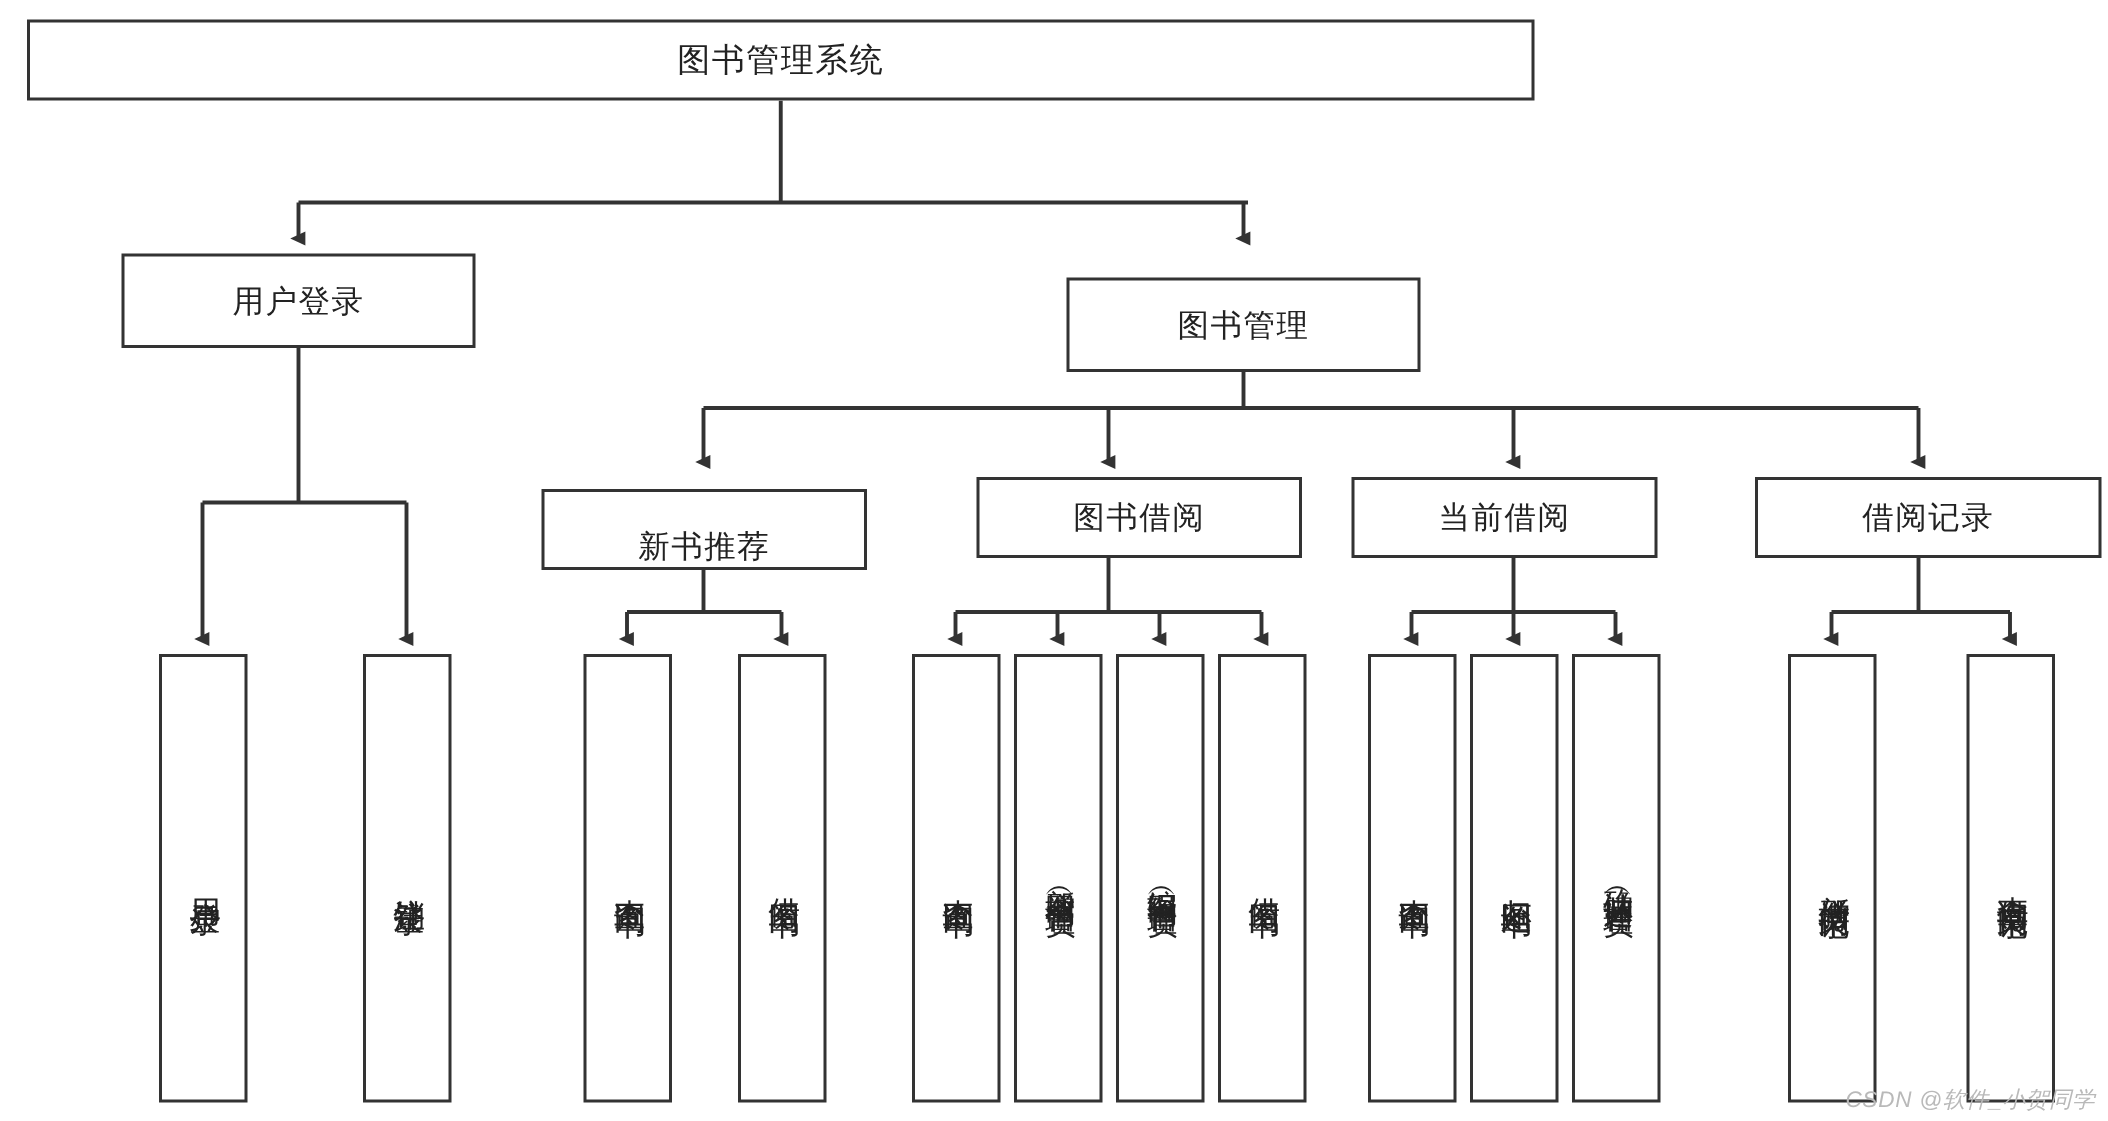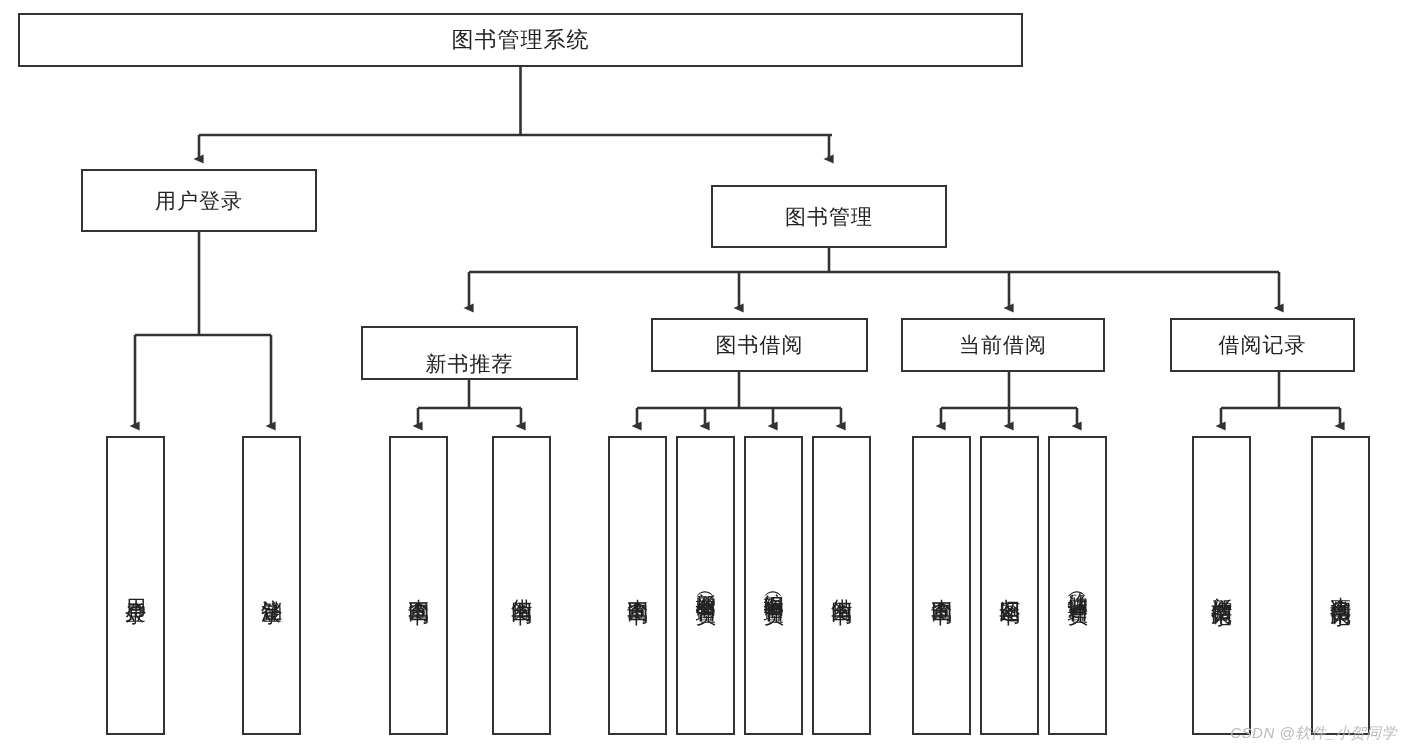--- a/index.html
+++ b/index.html
@@ -130,21 +130,21 @@
 
   <div class="node lvl3" style="left:361px;top:326px;width:217px;height:54px;align-items:flex-end;">
     <span>新书推荐</span>
   </div>
   <div class="node lvl3" style="left:631px;top:318px;width:217px;height:54px;margin-left:20px;">
     <span>图书借阅</span>
   </div>
   <div class="node lvl3" style="left:901px;top:318px;width:204px;height:54px;">
     <span>当前借阅</span>
   </div>
-  <div class="node lvl3" style="left:1170px;top:318px;width:185px;height:54px;">
+  <div class="node lvl3" style="left:1170px;top:318px;width:231px;height:54px;">
     <span>借阅记录</span>
   </div>
 
   <div class="leaf" style="left:106px;top:436px;width:59px;height:299px;">
     <span class="vtext">用户登录</span>
   </div>
   <div class="leaf" style="left:242px;top:436px;width:59px;height:299px;">
     <span class="vtext">注销登录</span>
   </div>
 

